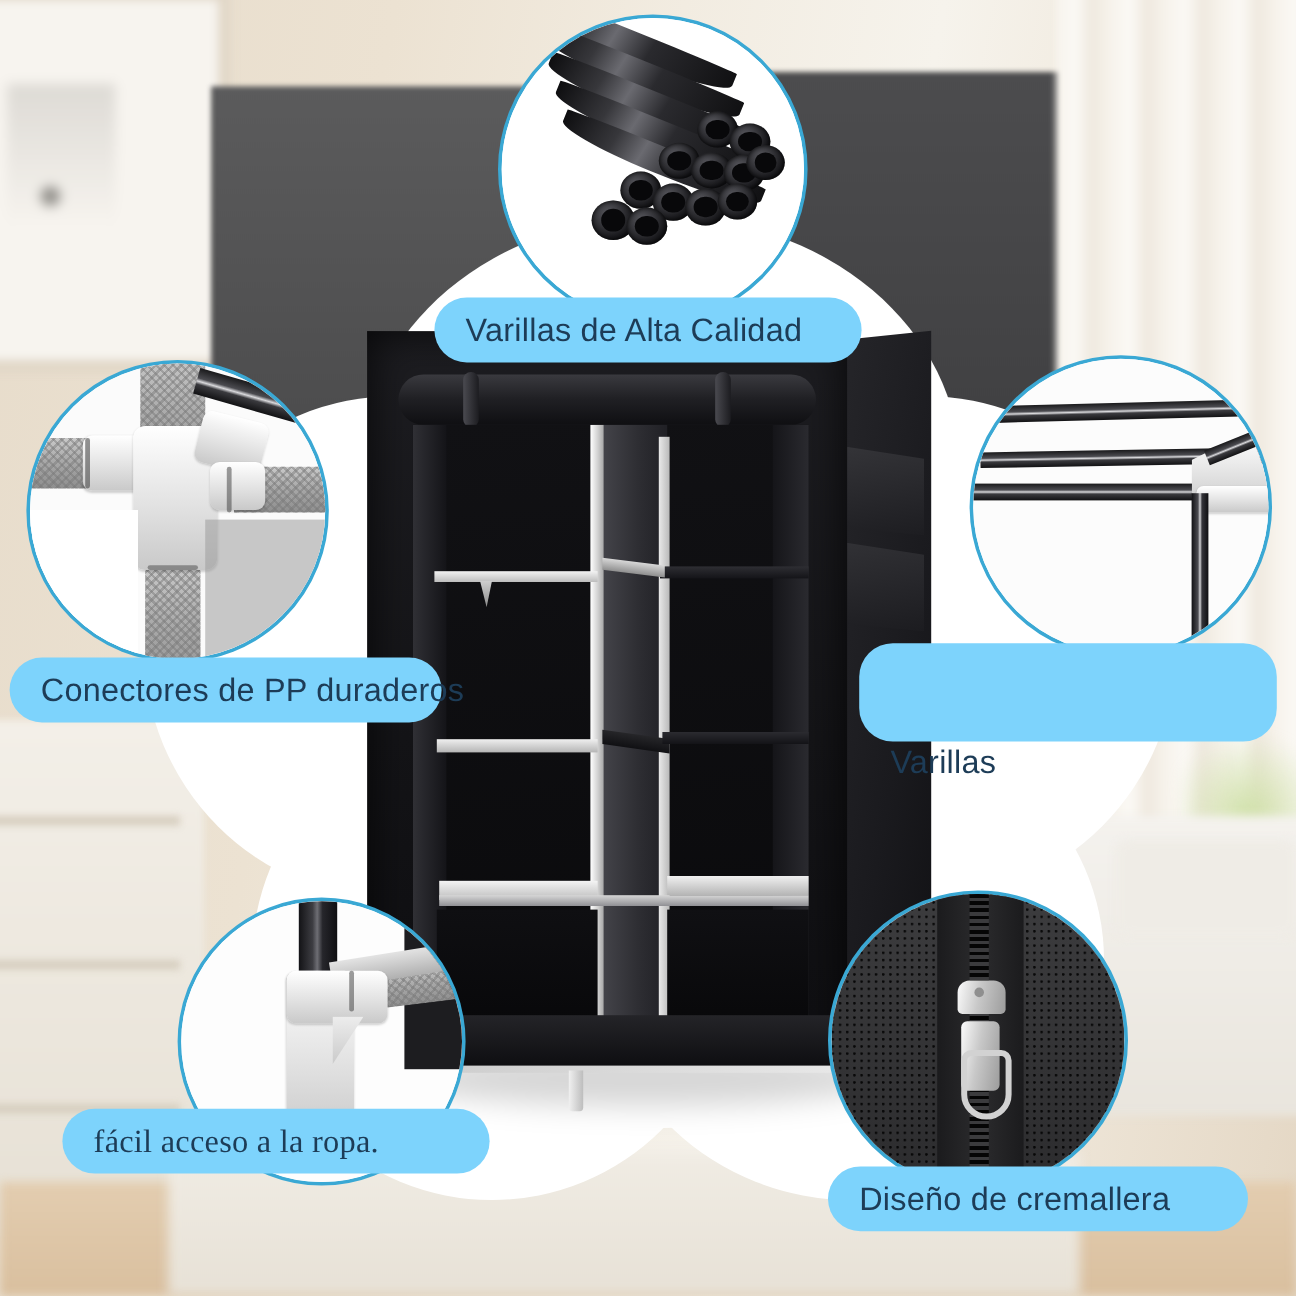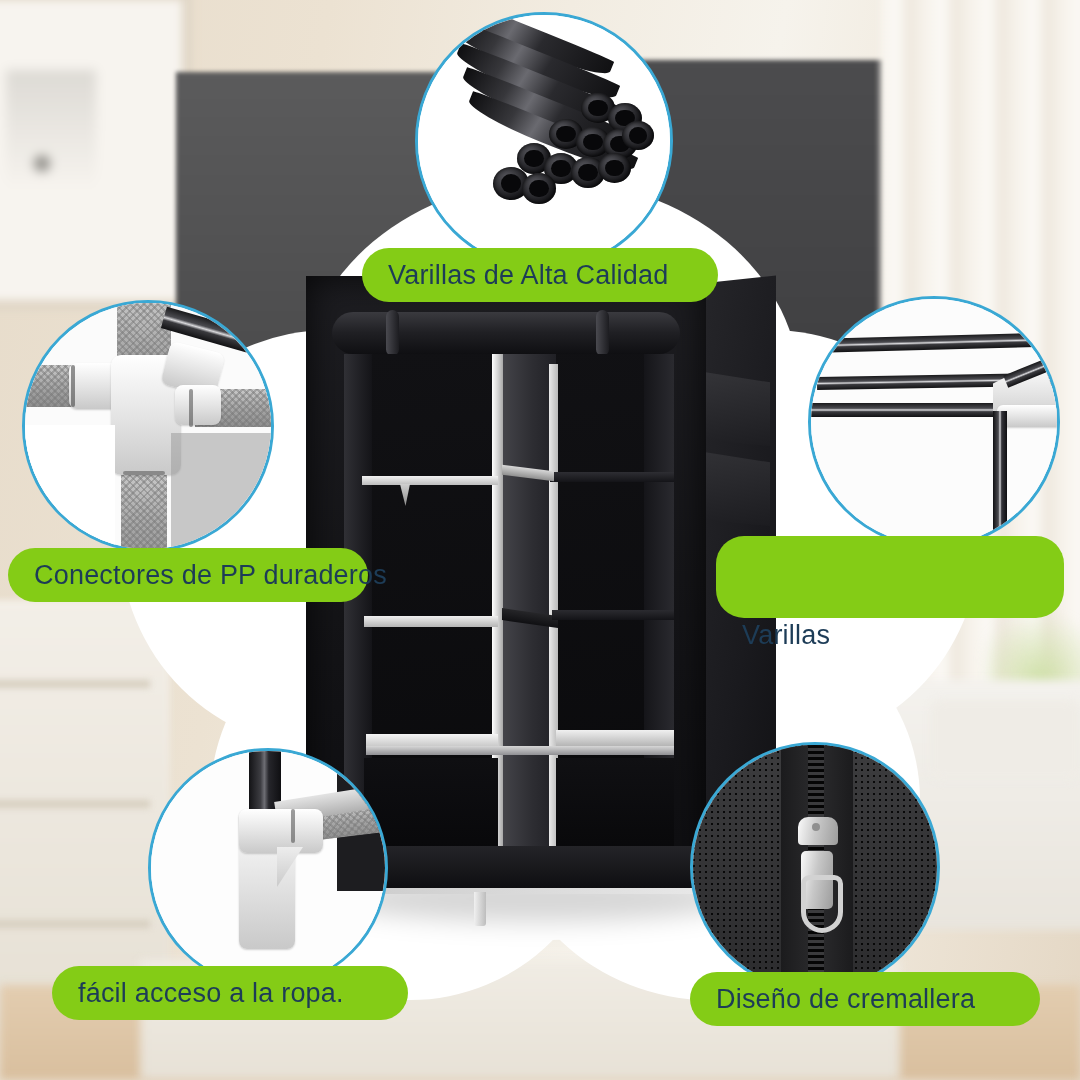--- a/index.html
+++ b/index.html
@@ -77,21 +77,21 @@
   .zip-tape{position:absolute;background:linear-gradient(90deg,#1b1b1d,#28282a 40%,#28282a 60%,#1b1b1d);}
   .zip-teeth{position:absolute;background:repeating-linear-gradient(180deg,#050505 0 3px,#3b3b3d 3px 6px);}
   .zip-body{position:absolute;background:linear-gradient(100deg,#fbfbfb,#c8c8c8 45%,#9c9c9c);border-radius:5px;}
   .zip-pull{position:absolute;border:5px solid #d2d2d2;border-radius:10px 10px 24px 24px;background:transparent;}
 
   
   .w-shadow{position:absolute;border-radius:50%;background:rgba(0,0,0,.16);filter:blur(12px);}
   .blk{position:absolute;}
 
   
-  .pill{position:absolute;background:#84cc16;border-radius:28px;
+  .pill{position:absolute;background:#7dd3fc;border-radius:28px;
     color:#1d3c57;font-size:27px;line-height:34px;
     display:flex;align-items:center;padding:9px 26px;box-sizing:border-box;
     white-space:pre;letter-spacing:.2px;}
   .pill.two{line-height:36px;padding-top:8px;padding-bottom:8px;}
 </style>
 </head>
 <body>
 
 <div id="stage">
 
@@ -318,21 +318,21 @@
   </div>
 
   <div class="pill" style="left:8px;top:548px;width:360px;height:54px;">
     <span>Conectores de PP duraderos</span>
   </div>
 
   <div class="pill two" style="left:716px;top:536px;width:348px;height:82px;display:block;padding:8px 26px;">
     <div style="font-size:27px;line-height:38px;">Varillas</div>
   </div>
 
-  <div class="pill" style="left:52px;top:966px;width:356px;height:54px;">
+  <div class="pill" style="left:52px;top:924px;width:356px;height:54px;font-family:Liberation Serif, serif;">
     <span>fácil acceso a la ropa.</span>
   </div>
 
   <div class="pill" style="left:690px;top:972px;width:350px;height:54px;">
     <span>Diseño de cremallera</span>
   </div>
 
 </div>
 
 </body></html>

